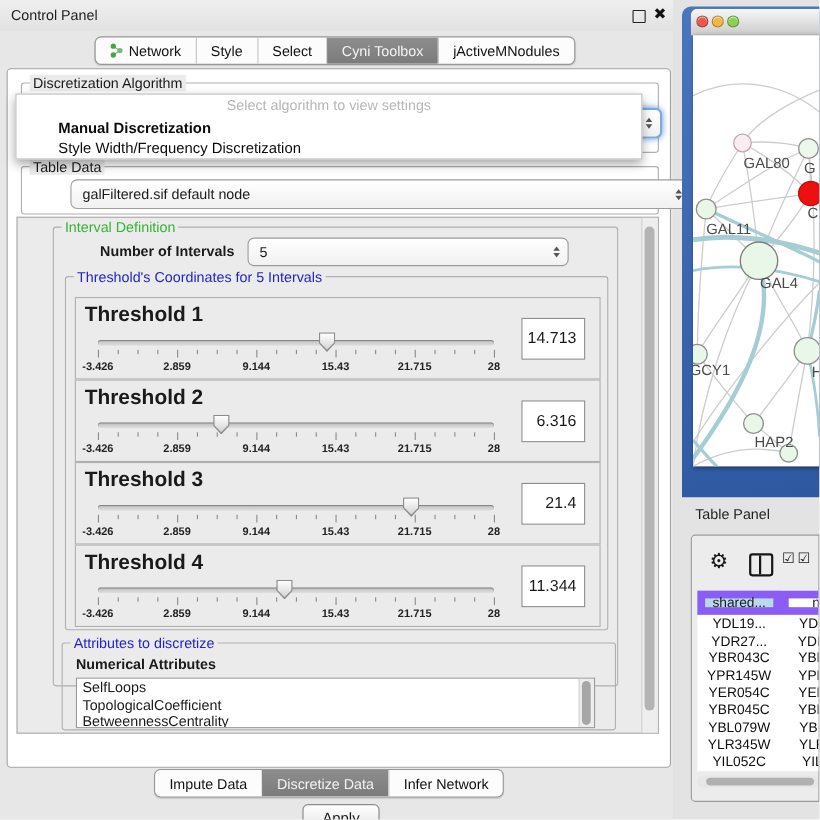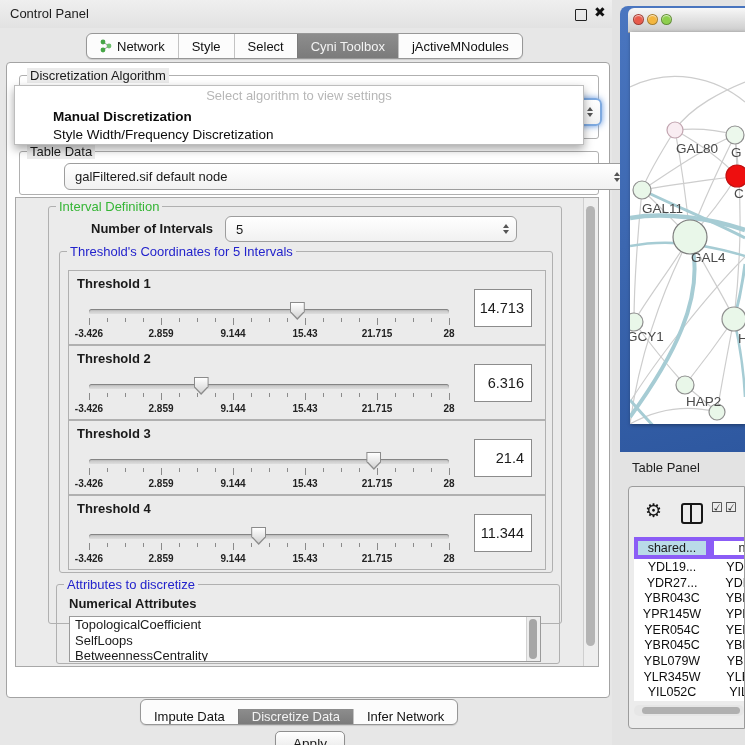--- a/index.html
+++ b/index.html
@@ -14,21 +14,21 @@
   .cp-titlebar{position:absolute;left:0;top:0;width:612px;height:28px;background:linear-gradient(#efefef,#e2e2e2);}
   .cp-title{position:absolute;left:10px;top:6px;font-size:13px;color:#1d1d1d;}
   .float-btn{position:absolute;left:575px;top:9px;width:10px;height:10px;border:1.5px solid #222;border-radius:1px;background:transparent;}
   .close-btn{position:absolute;left:594px;top:4px;font-size:14px;font-weight:bold;color:#111;}
   
   .segbar{position:absolute;height:24px;display:inline-flex;border:1px solid #979797;border-radius:6px;background:#fcfcfc;overflow:hidden;box-shadow:0 1px 1px rgba(0,0,0,.12);}
   .seg{display:flex;align-items:center;gap:5px;padding:0 13px;font-size:13px;color:#111;border-left:1px solid #c3c3c3;white-space:nowrap;}
   .seg:first-child{border-left:none;}
   .seg.sel{background:linear-gradient(#8d8d8d,#7b7b7b);color:#f3f3f3;border-left-color:#7a7a7a;}
   .topbar{left:86px;top:33px;}
-  .botbar{left:140px;top:699px;align-items:flex-end;}
+  .botbar{left:140px;top:699px;}
   
   .content{position:absolute;left:6px;top:62px;width:604px;height:636px;background:#ffffff;border:1px solid #a3a3a3;border-radius:4px;box-sizing:border-box;}
   
   .grp{position:absolute;border:1px solid #b0b0b0;border-radius:3px;box-sizing:border-box;}
   .gt{position:absolute;top:-8px;left:7px;background:#ebebeb;padding:0 3px;font-size:13px;line-height:15px;white-space:nowrap;}
   .gt.blue{color:#2323cc;}
   .gt.green{color:#35b535;}
   
   .combo{position:absolute;background:linear-gradient(#ffffff,#f1f1f1);border:1px solid #9d9d9d;border-radius:6px;box-sizing:border-box;font-size:13px;}
   .combo .cv{position:absolute;left:10px;top:0;bottom:0;display:flex;align-items:center;white-space:nowrap;}
@@ -42,21 +42,21 @@
   .popup .hint{height:19px;text-align:center;font-size:13px;color:#b7b7b7;padding-top:2px;}
   .popup .opt{height:18px;padding-left:2px;font-size:13.5px;color:#0c0c0c;display:flex;align-items:center;margin-left:36px;}
   .popup .opt.b{font-weight:bold;}
   
   .scrollpanel{position:absolute;left:14px;top:196px;width:584px;height:470px;border:1px solid #a8a8a8;background:#ebebeb;box-sizing:border-box;}
   .vscroll{position:absolute;right:0;top:0;bottom:0;width:14px;background:#eeeeee;border-left:1px solid #cfcfcf;}
   .vthumb{position:absolute;left:2px;top:8px;width:9px;height:440px;background:#b4b4b4;border-radius:5px;}
   
   .lbl-b{font-size:13px;font-weight:bold;}
   .thr{position:absolute;left:8px;width:478px;height:75px;border:1px solid #b0b0b0;background:#ebebeb;box-sizing:border-box;}
-  .thr-label{position:absolute;left:8px;top:5px;font-size:13px;font-weight:bold;}
+  .thr-label{position:absolute;left:8px;top:5px;font-size:19px;font-weight:bold;}
   .slider{position:absolute;left:20px;top:30px;width:360px;height:40px;}
   .track{position:absolute;left:0;top:8px;width:100%;height:5px;border-radius:3px;background:linear-gradient(#bdbdbd,#dedede);box-shadow:inset 0 1px 1px rgba(0,0,0,.35);}
   .thumb{position:absolute;top:1px;width:15px;height:18px;clip-path:polygon(0 0,100% 0,100% 55%,50% 100%,0 55%);background:#8b8b8b;}
   .thumb::after{content:"";position:absolute;left:1px;top:1px;right:1px;bottom:2px;clip-path:polygon(0 0,100% 0,100% 55%,50% 100%,0 55%);background:linear-gradient(#ffffff,#d3d3d3);}
   .ticks{position:absolute;left:0;top:17px;width:100%;height:8px;}
   .tick{position:absolute;top:0;width:1px;background:#8a8a8a;}
   .ticklabels{position:absolute;left:0;top:27px;width:100%;height:12px;}
   .ticklabel{position:absolute;transform:translateX(-50%);font-size:10px;font-weight:bold;color:#222;white-space:nowrap;}
   .valuebox{position:absolute;right:13px;top:18px;width:58px;height:38px;background:#fff;border:1px solid #8c8c8c;box-sizing:border-box;font-size:14.5px;text-align:right;line-height:36px;padding-right:7px;}
   
@@ -73,21 +73,21 @@
   .light{position:absolute;top:6px;width:11px;height:11px;border-radius:50%;border:1px solid rgba(0,0,0,.3);box-shadow:inset 0 1px 1px rgba(255,255,255,.7);box-sizing:border-box;}
   .nw-canvas{position:absolute;left:10px;top:26px;width:115px;height:392px;background:#fff;box-shadow:1px 1px 4px rgba(0,0,0,.4);overflow:hidden;}
   
   .tp-label{position:absolute;left:632px;top:460px;font-size:13px;color:#1d1d1d;}
   .tp-box{position:absolute;left:628px;top:486px;width:117px;height:243px;background:#ececec;border:1px solid #9c9c9c;border-radius:4px 0 0 4px;box-sizing:border-box;overflow:hidden;}
   .gear{position:absolute;left:16px;top:12px;font-size:19px;color:#161616;}
   .colicon{position:absolute;left:52px;top:16px;width:18px;height:17px;border:2px solid #161616;border-radius:3px;}
   .colicon::after{content:"";position:absolute;left:7px;top:0;bottom:0;width:2px;background:#161616;}
   .chk{position:absolute;top:13px;font-size:13px;color:#222;}
   .tp-header{position:absolute;left:5px;top:50px;height:22px;display:flex;}
-  .tp-hcell{box-sizing:border-box;border:4px solid #8b5cf6;font-size:12.5px;display:flex;align-items:center;justify-content:center;background:#fff;text-align:right;}
+  .tp-hcell{box-sizing:border-box;border:7px solid #8b5cf6;font-size:12.5px;display:flex;align-items:center;justify-content:center;background:#fff;text-align:right;}
   .tp-hcell.hl{background:#b9dbe8;}
   .tp-rows{position:absolute;left:5px;top:72px;width:140px;height:142px;background:#fff;overflow:hidden;}
   .tp-row{display:flex;height:15.7px;}
   .tp-cell{font-size:12.5px;display:flex;align-items:center;justify-content:center;white-space:nowrap;color:#0e0e0e;}
   .hscroll{position:absolute;left:5px;top:218px;width:110px;height:11px;background:#e6e6e6;border-radius:5px;}
   .hthumb{position:absolute;left:8px;top:2px;width:98px;height:7px;background:#b0b0b0;border-radius:4px;}
   svg text{font-family:"Liberation Sans","DejaVu Sans",sans-serif;}
 </style>
 </head>
 <body>
@@ -327,22 +327,22 @@
   </div>
 </div>
         </div>
       </div>
 
       <div class="grp" style="left:40px;top:386px;width:504px;height:80px;">
         <span class="gt blue">Attributes to discretize</span>
         <span class="attr-sub">Numerical Attributes</span>
         <div class="attr-list">
           <div id="attr-items">
+              <div class="attr-item">SelfLoops</div>
               <div class="attr-item">TopologicalCoefficient</div>
-              <div class="attr-item">SelfLoops</div>
               <div class="attr-item">BetweennessCentrality</div>
             </div>
           <div class="attr-vscroll">
               <div class="attr-vthumb"></div>
             </div>
         </div>
       </div>
     </div>
 
     <div class="apply-btn">Apply</div>

